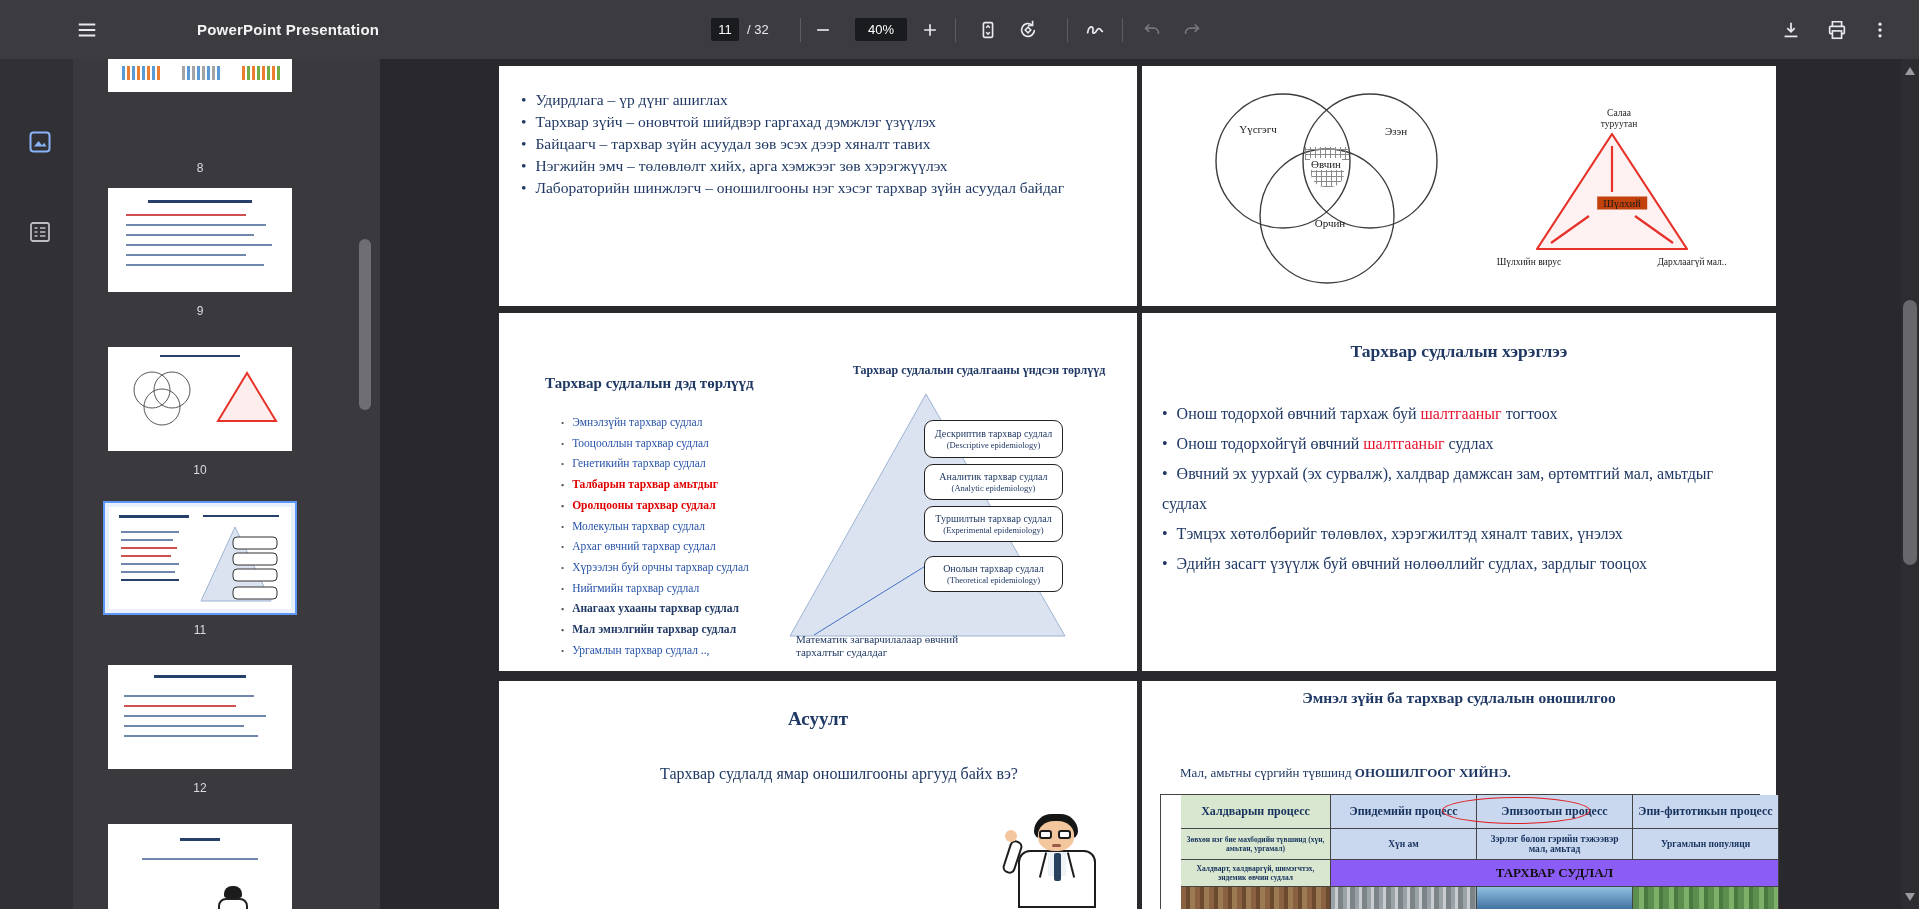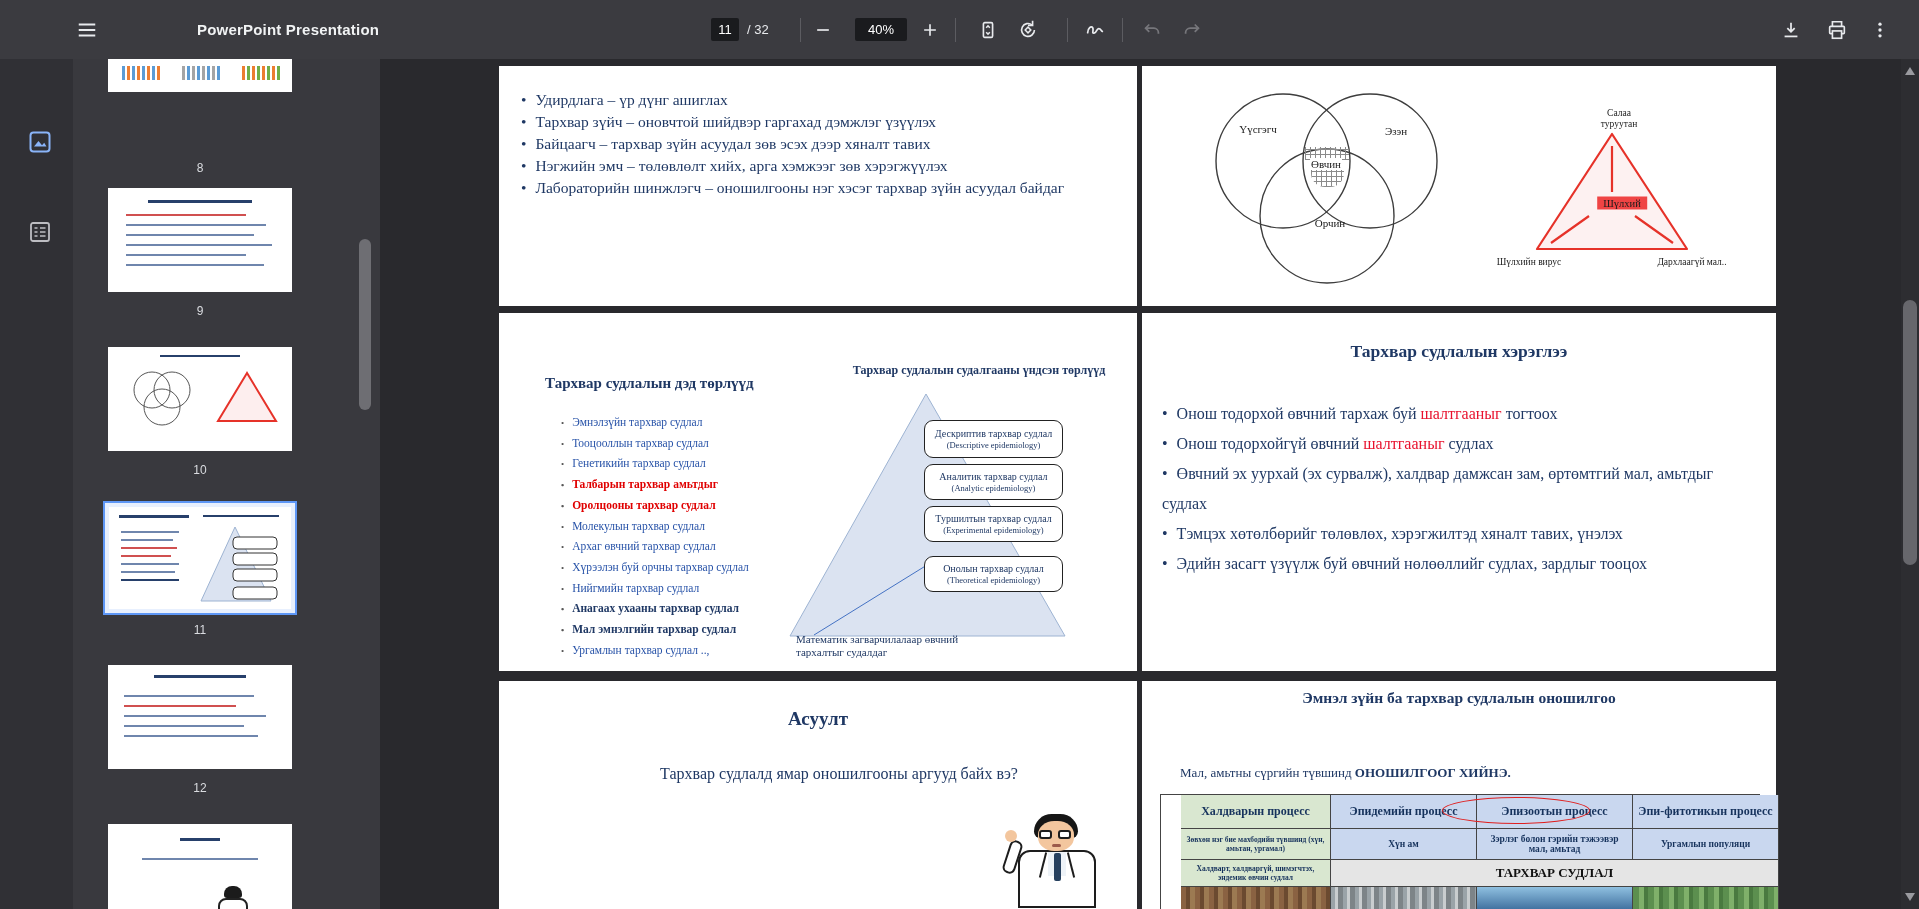--- a/index.html
+++ b/index.html
@@ -99,21 +99,21 @@
 
   
   .p14-title { position:absolute; left:0; top:8px; width:634px; text-align:center; font-weight:bold; font-size:15.5px; color:#1f3864; }
   .p14-sub { position:absolute; left:38px; top:84px; font-size:13px; color:#1f3864; }
   .p14-table { position:absolute; left:18px; top:113px; width:600px; border-left:1px solid #444; border-top:1px solid #444; font-family:"Liberation Serif", serif; }
   .trow { display:grid; grid-template-columns:150px 146px 156px 146px;padding-left:20px; }
   .trow.r3 { grid-template-columns:150px 448px; }
   .tcell { border-right:1px solid #444; border-bottom:1px solid #444; display:flex; align-items:center; justify-content:center; text-align:center; padding:1px 3px; overflow:hidden; }
   .green { background:#d9e7d0; }
   .blue { background:#c9d7ef; }
-  .orange { background:#e5e5e5; }
+  .orange { background:#8b5cf6; }
   .th { height:34px; font-weight:bold; font-size:12px; color:#16325c; }
   .r2 .tcell { height:31px; font-weight:bold; color:#16325c; }
   .r2 .tcell:first-child { font-size:7.5px; }
   .r2 .tcell { font-size:9.5px; }
   .r3 .tcell { height:27px; font-weight:bold; color:#16325c; }
   .r3 .tcell:first-child { font-size:7.5px; }
   .r3 .tcell.span3 { font-size:13px; color:#111; }
   .photos .tcell { height:23px; padding:0; border-bottom:none; }
   .ph1 { width:100%; height:100%; background:repeating-linear-gradient(90deg,#8a6242 0 5px,#6b4a30 5px 9px,#9c7a52 9px 14px); }
   .ph2 { width:100%; height:100%; background:repeating-linear-gradient(90deg,#9aa3a8 0 4px,#c9cdcf 4px 7px,#7d8488 7px 12px); }
@@ -317,21 +317,21 @@
     <path d="M470 80v46M447 150l-38 27M493 150l38 27" stroke="#e63229" stroke-width="2.2" fill="none"></path>
   </svg>
   <div class="hatch" style="left:163px;top:81px;width:44px;height:13px;"></div>
   <div class="hatch" style="left:169px;top:104px;width:33px;height:17px;border-radius:0 0 14px 14px;"></div>
   <div class="lbl" style="left:116px;top:63px;">Үүсгэгч</div>
   <div class="lbl" style="left:254px;top:65px;">Эзэн</div>
   <div class="lbl" style="left:184px;top:98px;background:#fff;padding:0 1px;">Өвчин</div>
   <div class="lbl" style="left:188px;top:157px;">Орчин</div>
   <div class="lbl" style="left:477px;top:47px;font-size:9.5px;">Салаа</div>
   <div class="lbl" style="left:477px;top:58px;font-size:9.5px;">туруутан</div>
-  <div class="lbl" style="left:480px;top:137px;font-size:10.5px;background:#ef4444;padding:1px 6px;">Шүлхий</div>
+  <div class="lbl" style="left:480px;top:137px;font-size:10.5px;background:#c2410c;padding:1px 6px;">Шүлхий</div>
   <div class="lbl" style="left:387px;top:196px;font-size:9.5px;">Шүлхийн вирус</div>
   <div class="lbl" style="left:550px;top:196px;font-size:9.5px;">Дархлаагүй мал..</div>
 </div>
 
 <div class="page" style="left:499px; top:313px; width:638px; height:358px;">
   <div class="p11-title">Тархвар судлалын дэд төрлүүд</div>
   <div class="p11-rtitle">Тархвар судлалын судалгааны үндсэн төрлүүд</div>
   <svg style="position:absolute;left:0;top:0;" width="638" height="358" viewBox="0 0 638 358">
     <polygon points="427,81 291,323 566,323" fill="#dbe3f1" stroke="#9db3d2" stroke-width="1"></polygon>
     <line x1="315" y1="322" x2="428" y2="252" stroke="#4472c4" stroke-width="1"></line>

